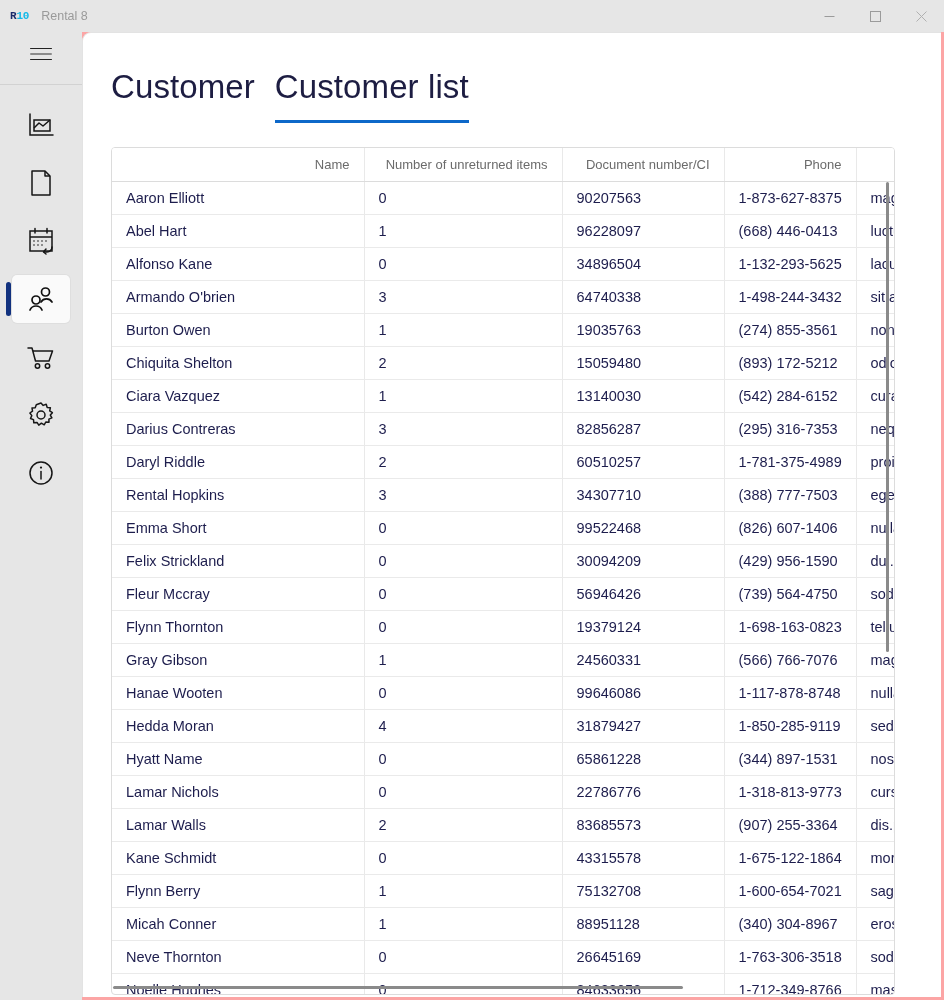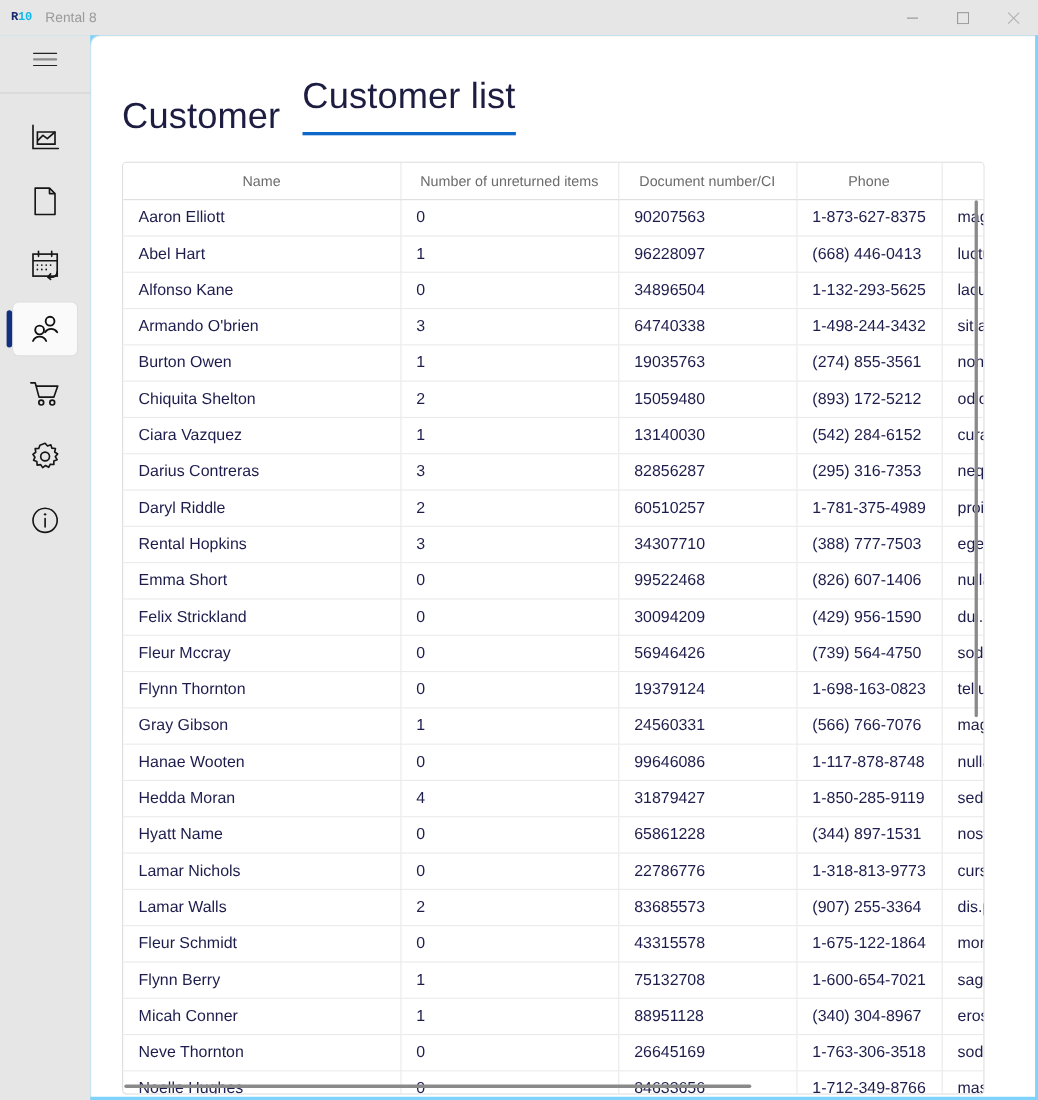--- a/index.html
+++ b/index.html
@@ -5,21 +5,21 @@
   * { box-sizing: border-box; margin: 0; padding: 0; }
   html, body {
     width: 944px; height: 1000px;
     overflow: hidden;
     font-family: "Liberation Sans", sans-serif;
     background: #e6e6e6;
   }
   .window {
     position: relative;
     width: 944px; height: 1000px;
-    background: #7dd3fc;
+    background: #fca5a5;
     display: flex;
     flex-direction: column;
   }
 
   
   .titlebar {
     height: 32px;
     flex: 0 0 32px;
     display: flex;
     align-items: center;
@@ -116,21 +116,20 @@
     margin-bottom: 3px;
     min-width: 0;
     position: relative;
     overflow: hidden;
     border-top: 1px solid #e3e3e3;
     border-left: 1px solid #e3e3e3;
   }
 
   .page-head {
     display: flex;
-    align-items: flex-end;
     gap: 20px;
     padding: 36px 0 0 28px;
   }
   .page-title {
     font-size: 33px;
     font-weight: 400;
     color: #1d1d42;
     line-height: 1.1;
     letter-spacing: 0.1px;
   }
@@ -167,21 +166,21 @@
     border-collapse: collapse;
     width: 1020px;
     table-layout: fixed;
     font-size: 14.5px;
   }
   thead th {
     height: 33px;
     font-weight: 400;
     font-size: 13px;
     color: #6b6b6b;
-    text-align: center;
+    text-align: right;
     padding: 0 14px;
     border-bottom: 1px solid #dcdcdc;
     border-right: 1px solid #e9e9e9;
     background: #fff;
     white-space: nowrap;
   }
   thead th:last-child { border-right: none; }
   tbody td {
     height: 33px;
     color: #1d1d4d;
@@ -518,21 +517,21 @@
                 <td>cursus.vestibulum@example.net</td>
               </tr>
               <tr>
                 <td>Lamar Walls</td>
                 <td>2</td>
                 <td>83685573</td>
                 <td>(907) 255-3364</td>
                 <td>dis.parturient@example.org</td>
               </tr>
               <tr>
-                <td>Fleur Schmidt</td>
+                <td>Kane Schmidt</td>
                 <td>0</td>
                 <td>43315578</td>
                 <td>1-675-122-1864</td>
                 <td>morbi.metus@example.com</td>
               </tr>
               <tr>
                 <td>Flynn Berry</td>
                 <td>1</td>
                 <td>75132708</td>
                 <td>1-600-654-7021</td>

